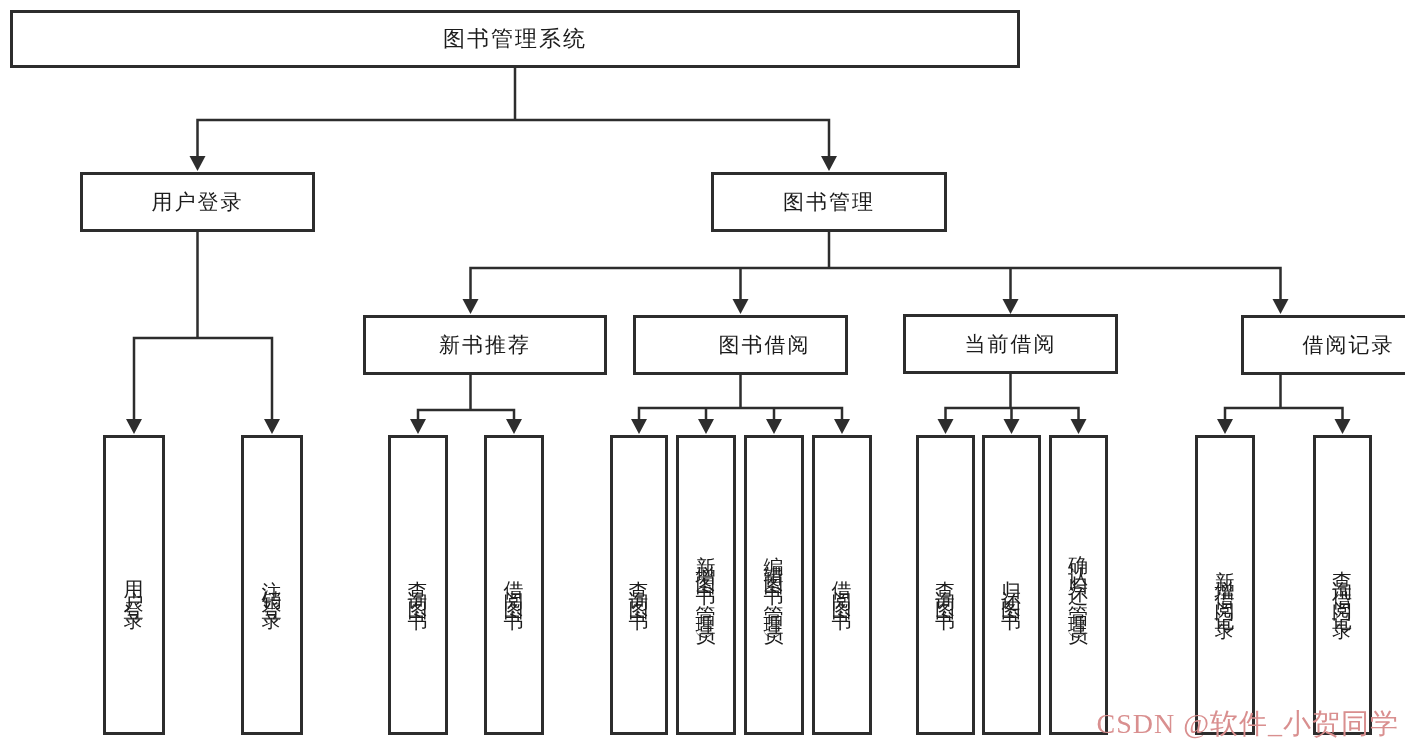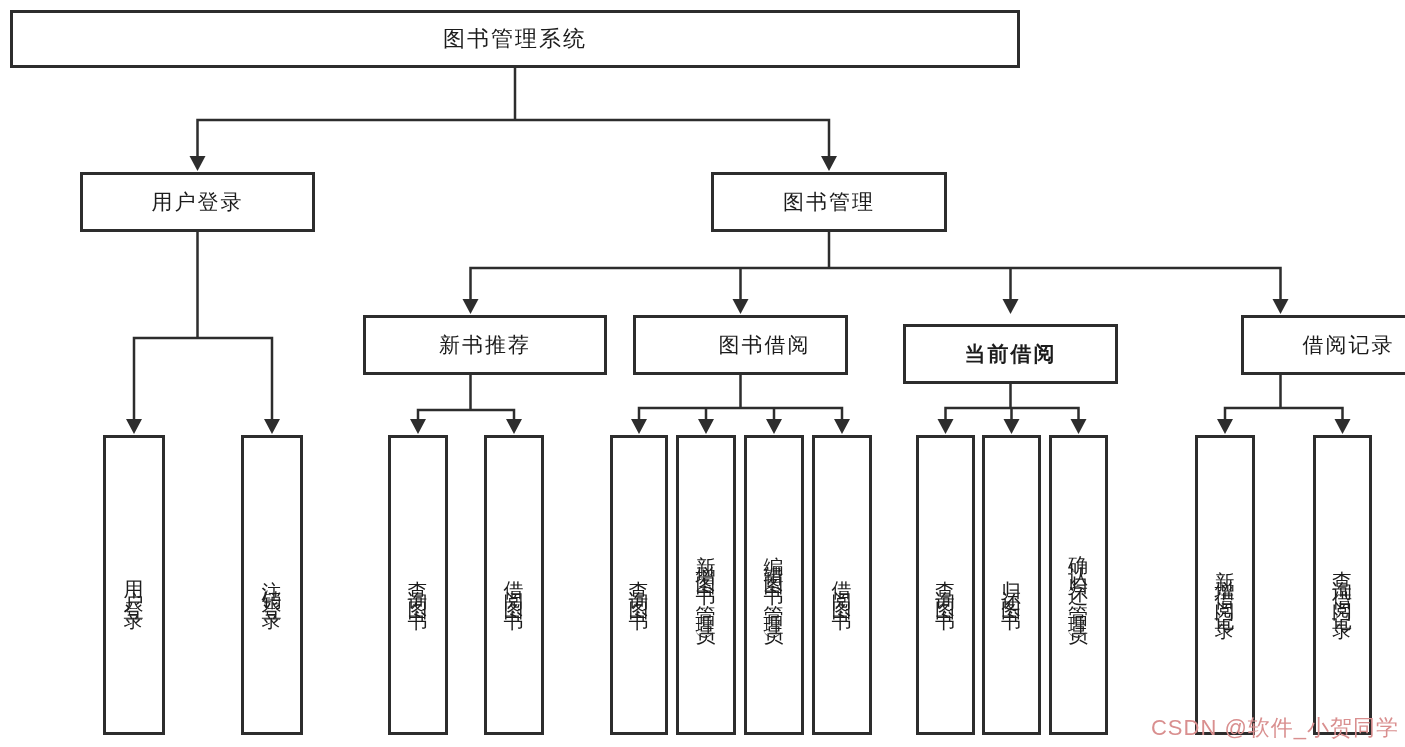--- a/index.html
+++ b/index.html
@@ -40,24 +40,25 @@
   .node.v {
     writing-mode: vertical-rl;
     font-size: 20px;
     letter-spacing: 10px;
     line-height: 1;
   }
   .watermark {
     position: absolute;
     right: 6px;
     bottom: 4px;
-    font-size: 22px;
+    font-size: 28px;
     letter-spacing: 1px;
     white-space: nowrap;
     z-index: 5;
+    font-family: Liberation Serif, serif;
   }
 </style>
 </head>
 <body>
 
 <div class="canvas" style="background: rgb(255, 255, 255);">
   <svg id="connectors" xmlns="http://www.w3.org/2000/svg" viewBox="0 0 1405 747">
       <path d="M 515 68 L 515 120 M 197.5 120 L 829 120 M 197.5 120 L 197.5 158 M 829 120 L 829 158 M 197.5 232 L 197.5 338 M 134 338 L 272 338 M 134 338 L 134 421 M 272 338 L 272 421 M 829 232 L 829 268 M 470.5 268 L 1280.5 268 M 470.5 268 L 470.5 301 M 740.5 268 L 740.5 301 M 1010.5 268 L 1010.5 301 M 1280.5 268 L 1280.5 301 M 470.5 375 L 470.5 410 M 418 410 L 514 410 M 418 410 L 418 421 M 514 410 L 514 421 M 740.5 375 L 740.5 408 M 639 408 L 842 408 M 639 408 L 639 421 M 706 408 L 706 421 M 774 408 L 774 421 M 842 408 L 842 421 M 1010.5 375 L 1010.5 408 M 945.5 408 L 1078.5 408 M 945.5 408 L 945.5 421 M 1011.5 408 L 1011.5 421 M 1078.5 408 L 1078.5 421 M 1280.5 375 L 1280.5 408 M 1225 408 L 1342.5 408 M 1225 408 L 1225 421 M 1342.5 408 L 1342.5 421" fill="none" stroke="#2d2d2d" stroke-width="2.5" stroke-linecap="square"></path>
       <polygon points="189.5,156 205.5,156 197.5,171" fill="#2d2d2d"></polygon>
       <polygon points="821,156 837,156 829,171" fill="#2d2d2d"></polygon>
@@ -78,21 +79,21 @@
       <polygon points="1070.5,419 1086.5,419 1078.5,434" fill="#2d2d2d"></polygon>
       <polygon points="1217,419 1233,419 1225,434" fill="#2d2d2d"></polygon>
       <polygon points="1334.5,419 1350.5,419 1342.5,434" fill="#2d2d2d"></polygon>
     </svg>
   <div id="nodes">
       <div class="node h root" style="left: 10px; top: 10px; width: 1010px; height: 58px;">图书管理系统</div>
       <div class="node h" style="left: 80px; top: 172px; width: 235px; height: 60px;">用户登录</div>
       <div class="node h" style="left: 711px; top: 172px; width: 236px; height: 60px;">图书管理</div>
       <div class="node h" style="left: 363px; top: 315px; width: 244px; height: 60px;">新书推荐</div>
       <div class="node h" style="left: 633px; top: 315px; width: 215px; height: 60px; padding-left: 48px;">图书借阅</div>
-      <div class="node h" style="left: 903px; top: 324px; width: 215px; height: 60px; font-weight: bold;">当前借阅</div>
+      <div class="node h" style="left: 903px; top: 314px; width: 215px; height: 60px;">当前借阅</div>
       <div class="node h" style="left: 1241px; top: 315px; width: 215px; height: 60px;">借阅记录</div>
       <div class="node v" style="left: 103px; top: 435px; width: 62px; height: 300px;">用户登录</div>
       <div class="node v" style="left: 241px; top: 435px; width: 62px; height: 300px;">注销登录</div>
       <div class="node v" style="left: 388px; top: 435px; width: 60px; height: 300px;">查询图书</div>
       <div class="node v" style="left: 484px; top: 435px; width: 60px; height: 300px;">借阅图书</div>
       <div class="node v" style="left: 610px; top: 435px; width: 58px; height: 300px;">查询图书</div>
       <div class="node v" style="left: 676px; top: 435px; width: 60px; height: 300px;">新增图书（管理员）</div>
       <div class="node v" style="left: 744px; top: 435px; width: 60px; height: 300px;">编辑图书（管理员）</div>
       <div class="node v" style="left: 812px; top: 435px; width: 60px; height: 300px;">借阅图书</div>
       <div class="node v" style="left: 916px; top: 435px; width: 59px; height: 300px;">查询图书</div>

